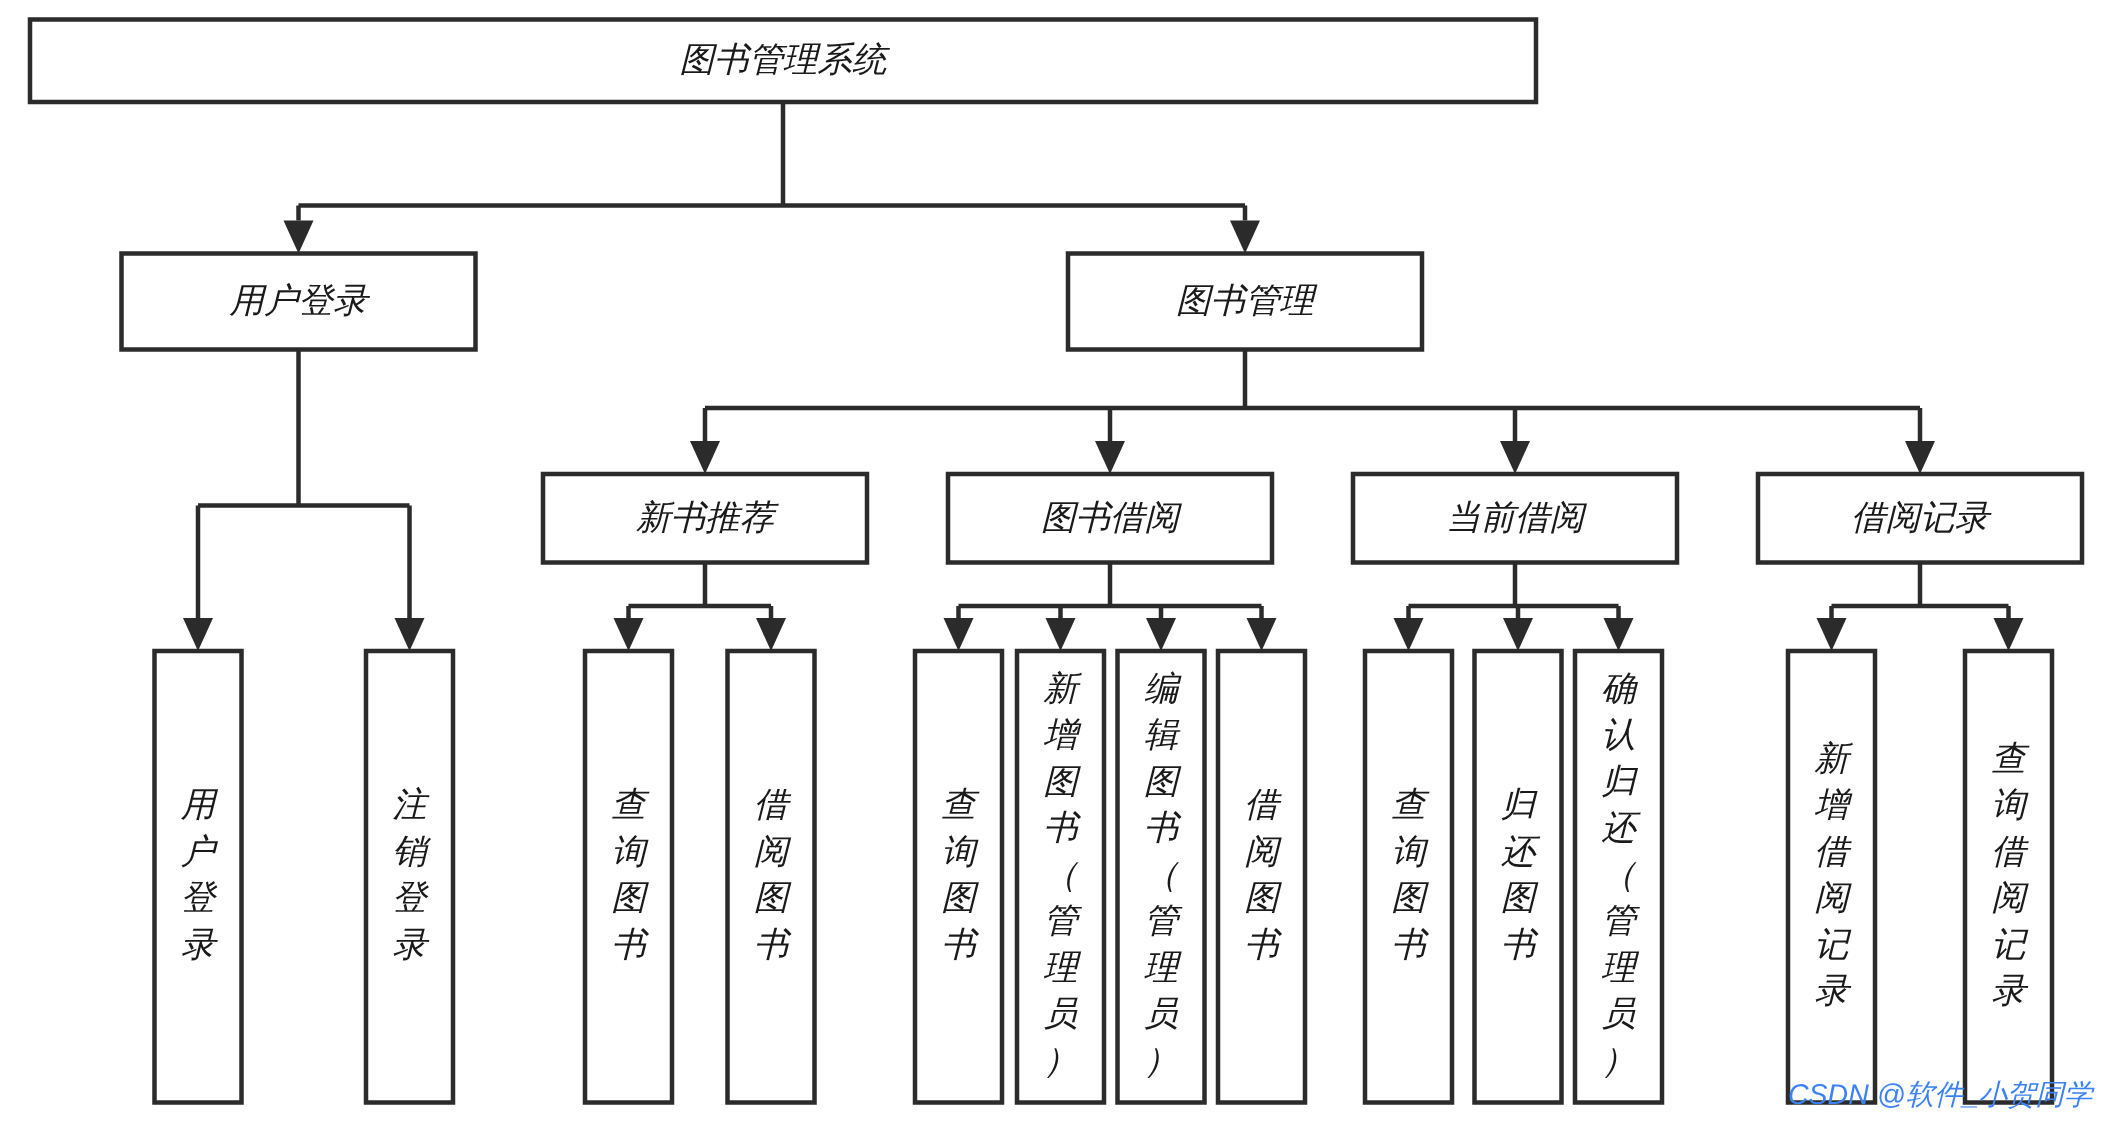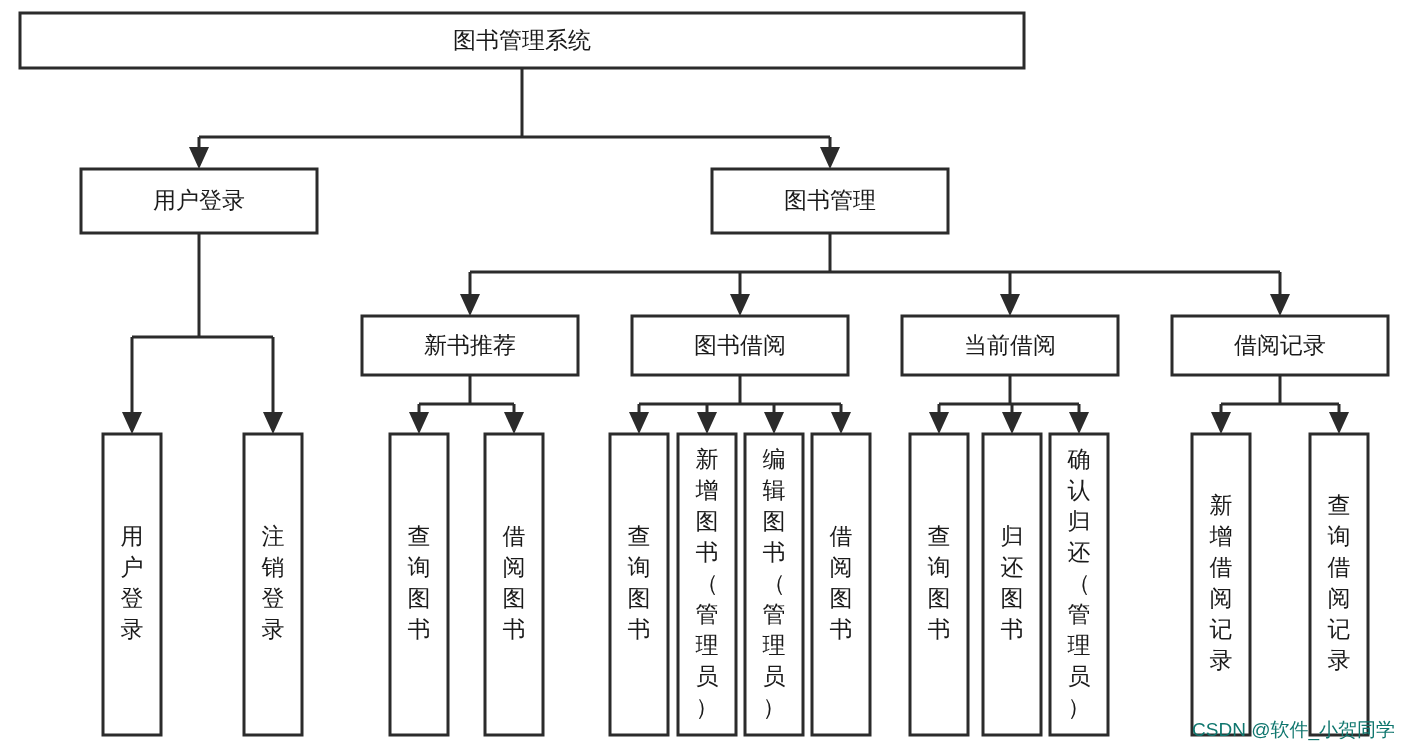--- a/index.html
+++ b/index.html
@@ -11,20 +11,21 @@
     width: 1405px;
     height: 747px;
     font-family: "Liberation Sans", "DejaVu Sans", sans-serif;
     overflow: hidden;
     position: relative;
   }
   #diagram-root {
     position: relative;
     width: 1405px;
     height: 747px;
+    font-style: italic;
   }
   svg.diagram-canvas {
     position: absolute;
     left: 0;
     top: 0;
     width: 1405px;
     height: 747px;
     display: block;
   }
   .node-box {
@@ -51,21 +52,21 @@
     fill: none;
   }
   .link-arrow {
     fill: #2b2b2b;
     stroke: none;
   }
   .watermark-text {
     position: absolute;
     right: 10px;
     bottom: 4px;
-    color: #0f766e;
+    color: #3b82f6;
     font-size: 19px;
     font-family: "Liberation Sans", "DejaVu Sans", sans-serif;
     white-space: nowrap;
     pointer-events: none;
   }
 </style>
 </head>
 <body>
 
 <div id="diagram-root">

